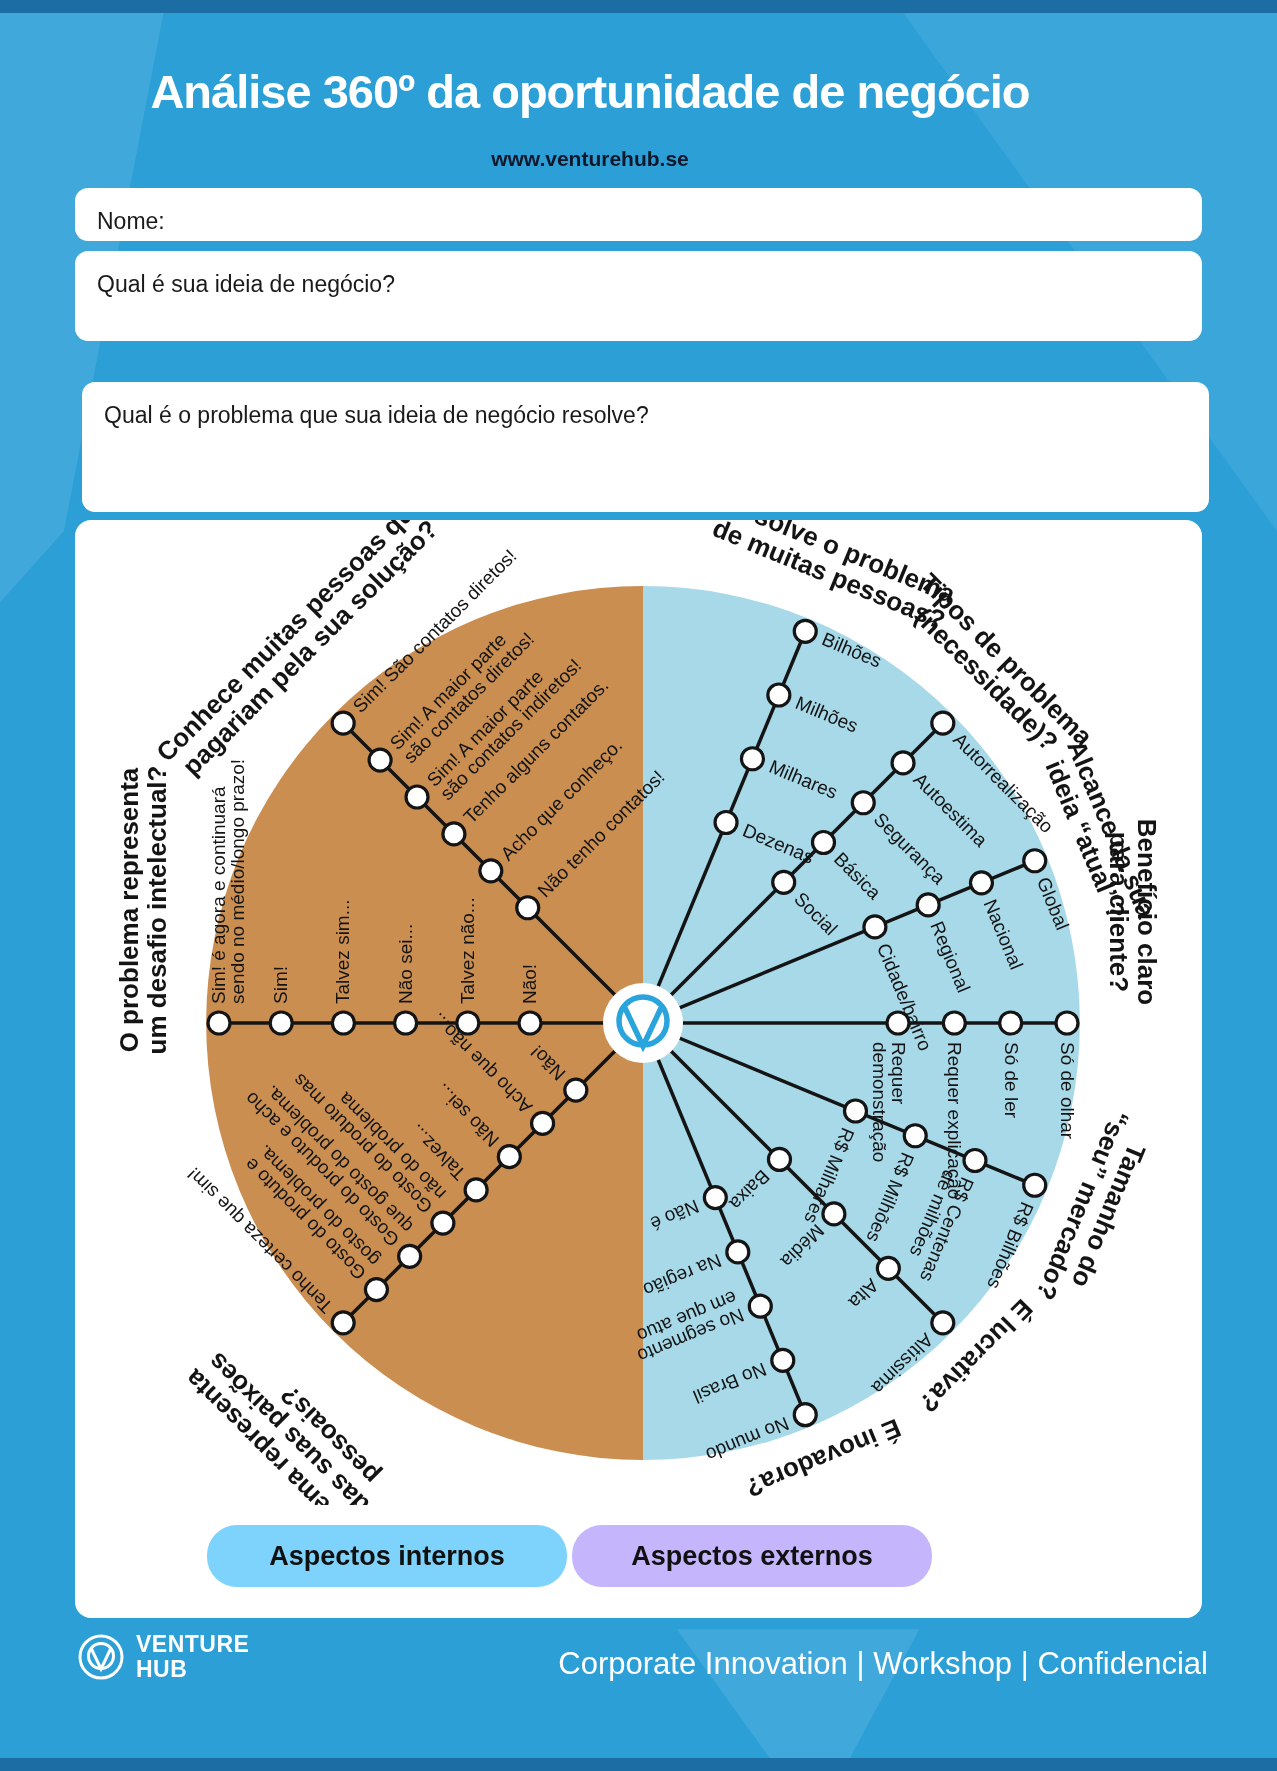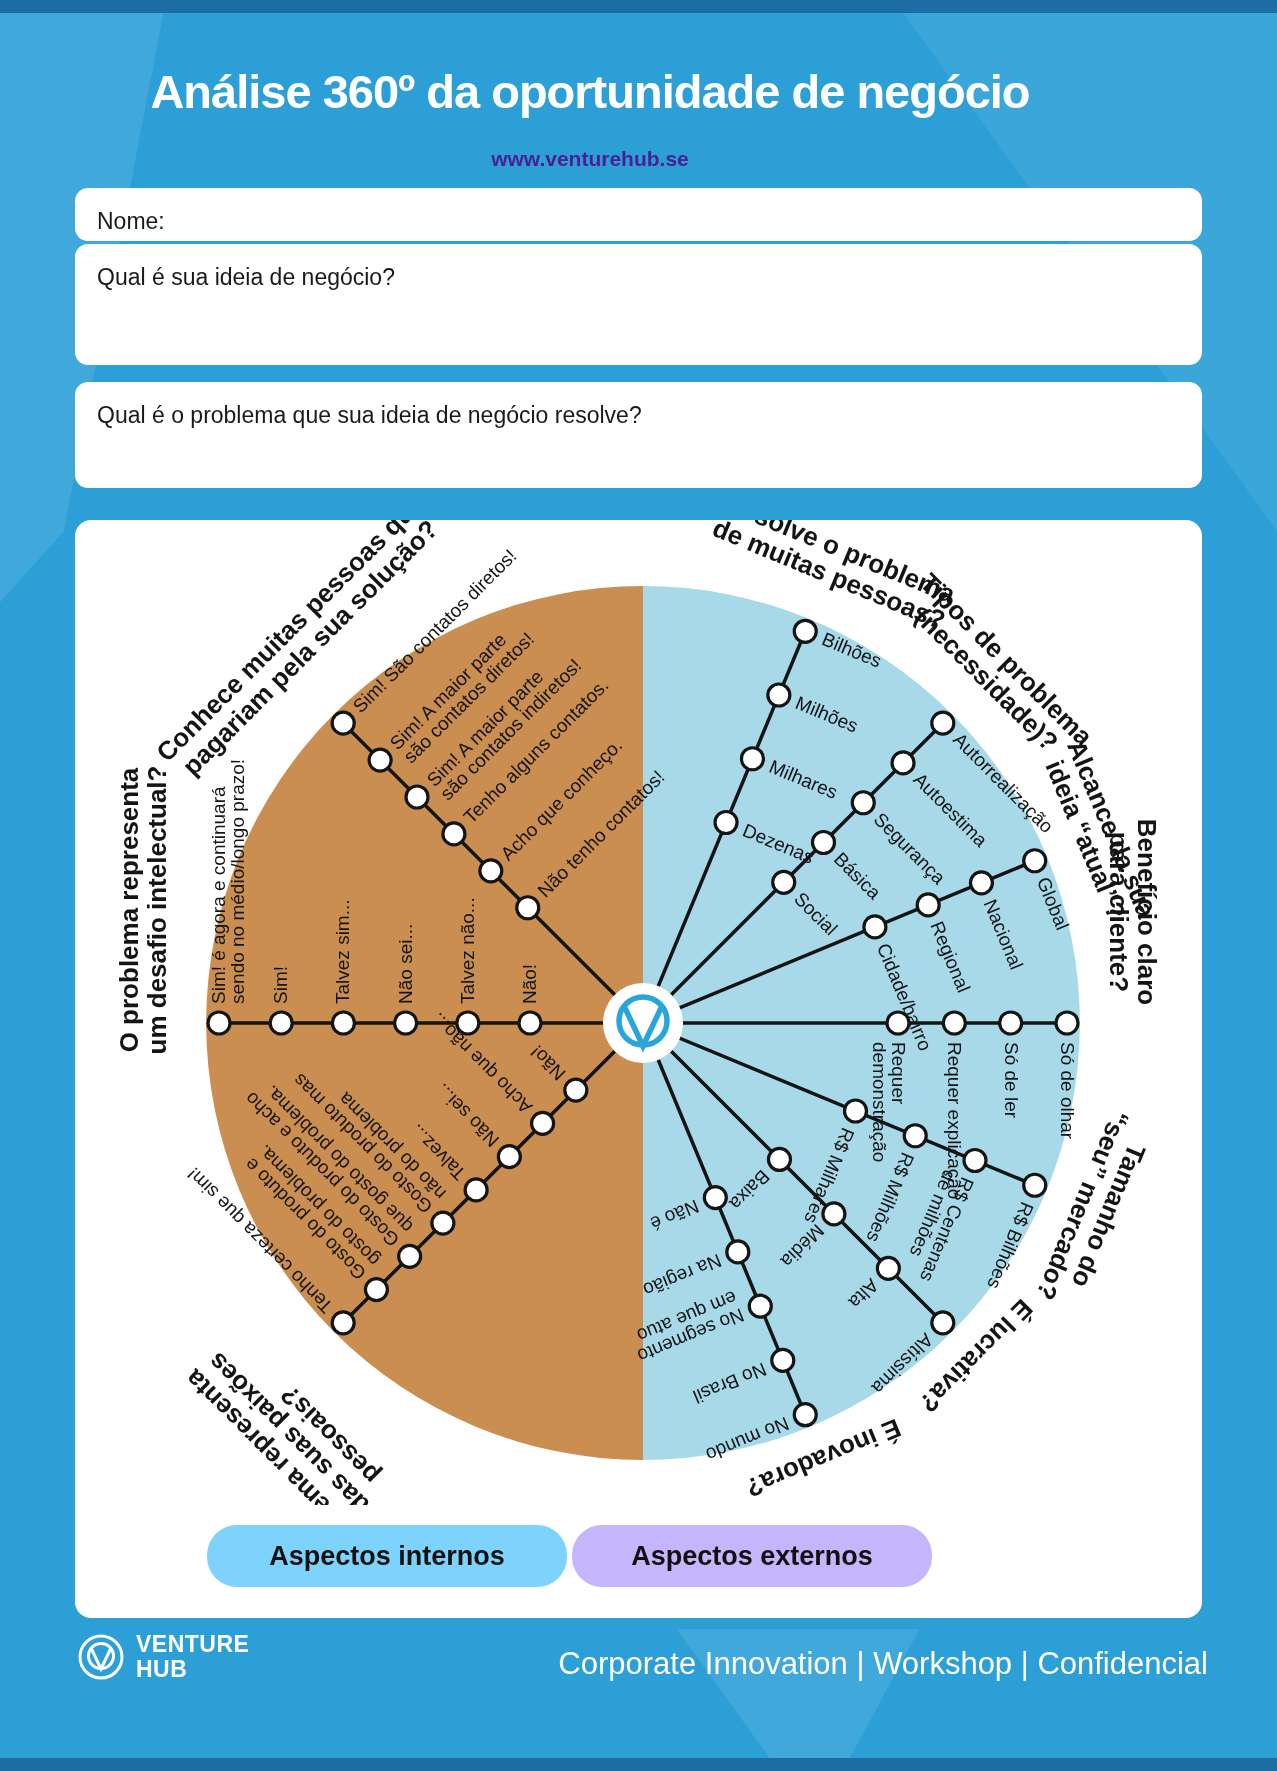--- a/index.html
+++ b/index.html
@@ -14,29 +14,29 @@
   .bg3{background:rgba(255,255,255,.10);clip-path:polygon(53% 92%,72% 92%,66% 100%,61% 100%);}
   .strip{position:absolute;left:0;width:100%;height:13px;background:#1d6da5;}
   .strip-top{top:0}.strip-bottom{bottom:0}
 
   .page-title{
     position:absolute;top:64px;left:20px;width:1140px;text-align:center;
     color:#fff;font-size:47px;font-weight:800;letter-spacing:-1px;
   }
   .page-subtitle{
     position:absolute;top:147px;left:20px;width:1140px;text-align:center;
-    color:#4c1d95;font-size:21px;font-weight:bold;
+    color:#0f172a;font-size:21px;font-weight:bold;
   }
   .field{
     position:absolute;left:75px;width:1127px;background:#fff;border-radius:13px;
     box-sizing:border-box;padding:20px 22px;color:#1a1a1a;font-size:23px;
   }
   .field-name{top:188px;height:53px;}
-  .field-idea{top:244px;height:121px;}
-  .field-problem{top:382px;height:106px;}
+  .field-idea{top:251px;height:90px;}
+  .field-problem{top:382px;height:130px;margin-left:7px;}
 
   .chart-card{
     position:absolute;left:75px;top:520px;width:1127px;height:1098px;
     background:#fff;border-radius:16px;overflow:hidden;
   }
   #radar{position:absolute;left:0;top:0;}
   #radar text{fill:#141414;}
   #radar .pt-label{font-size:19px;}
   #radar .axis-title{font-size:26px;font-weight:bold;}
 

